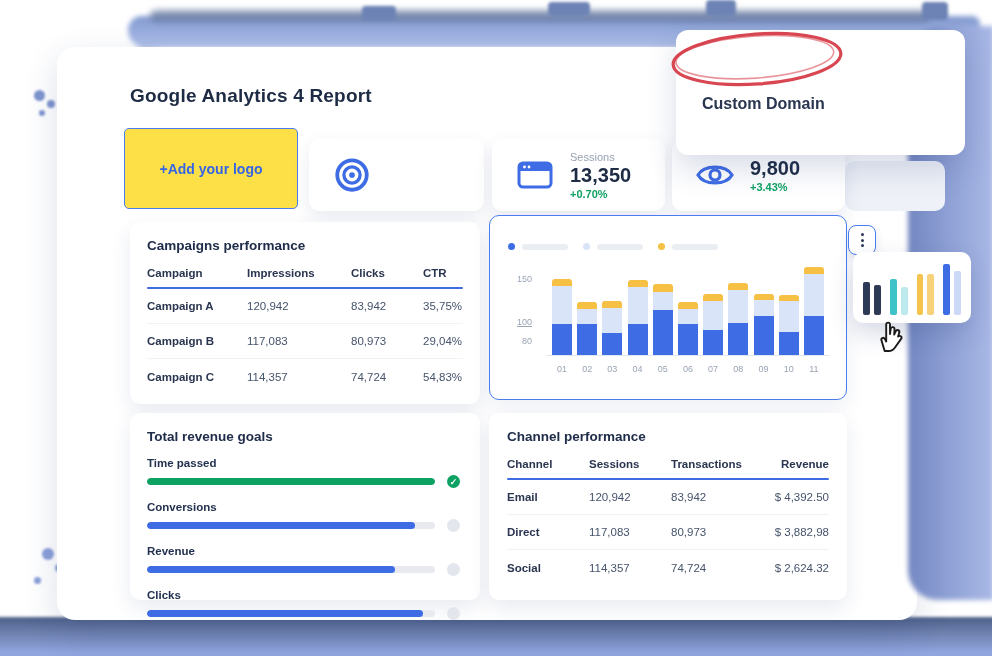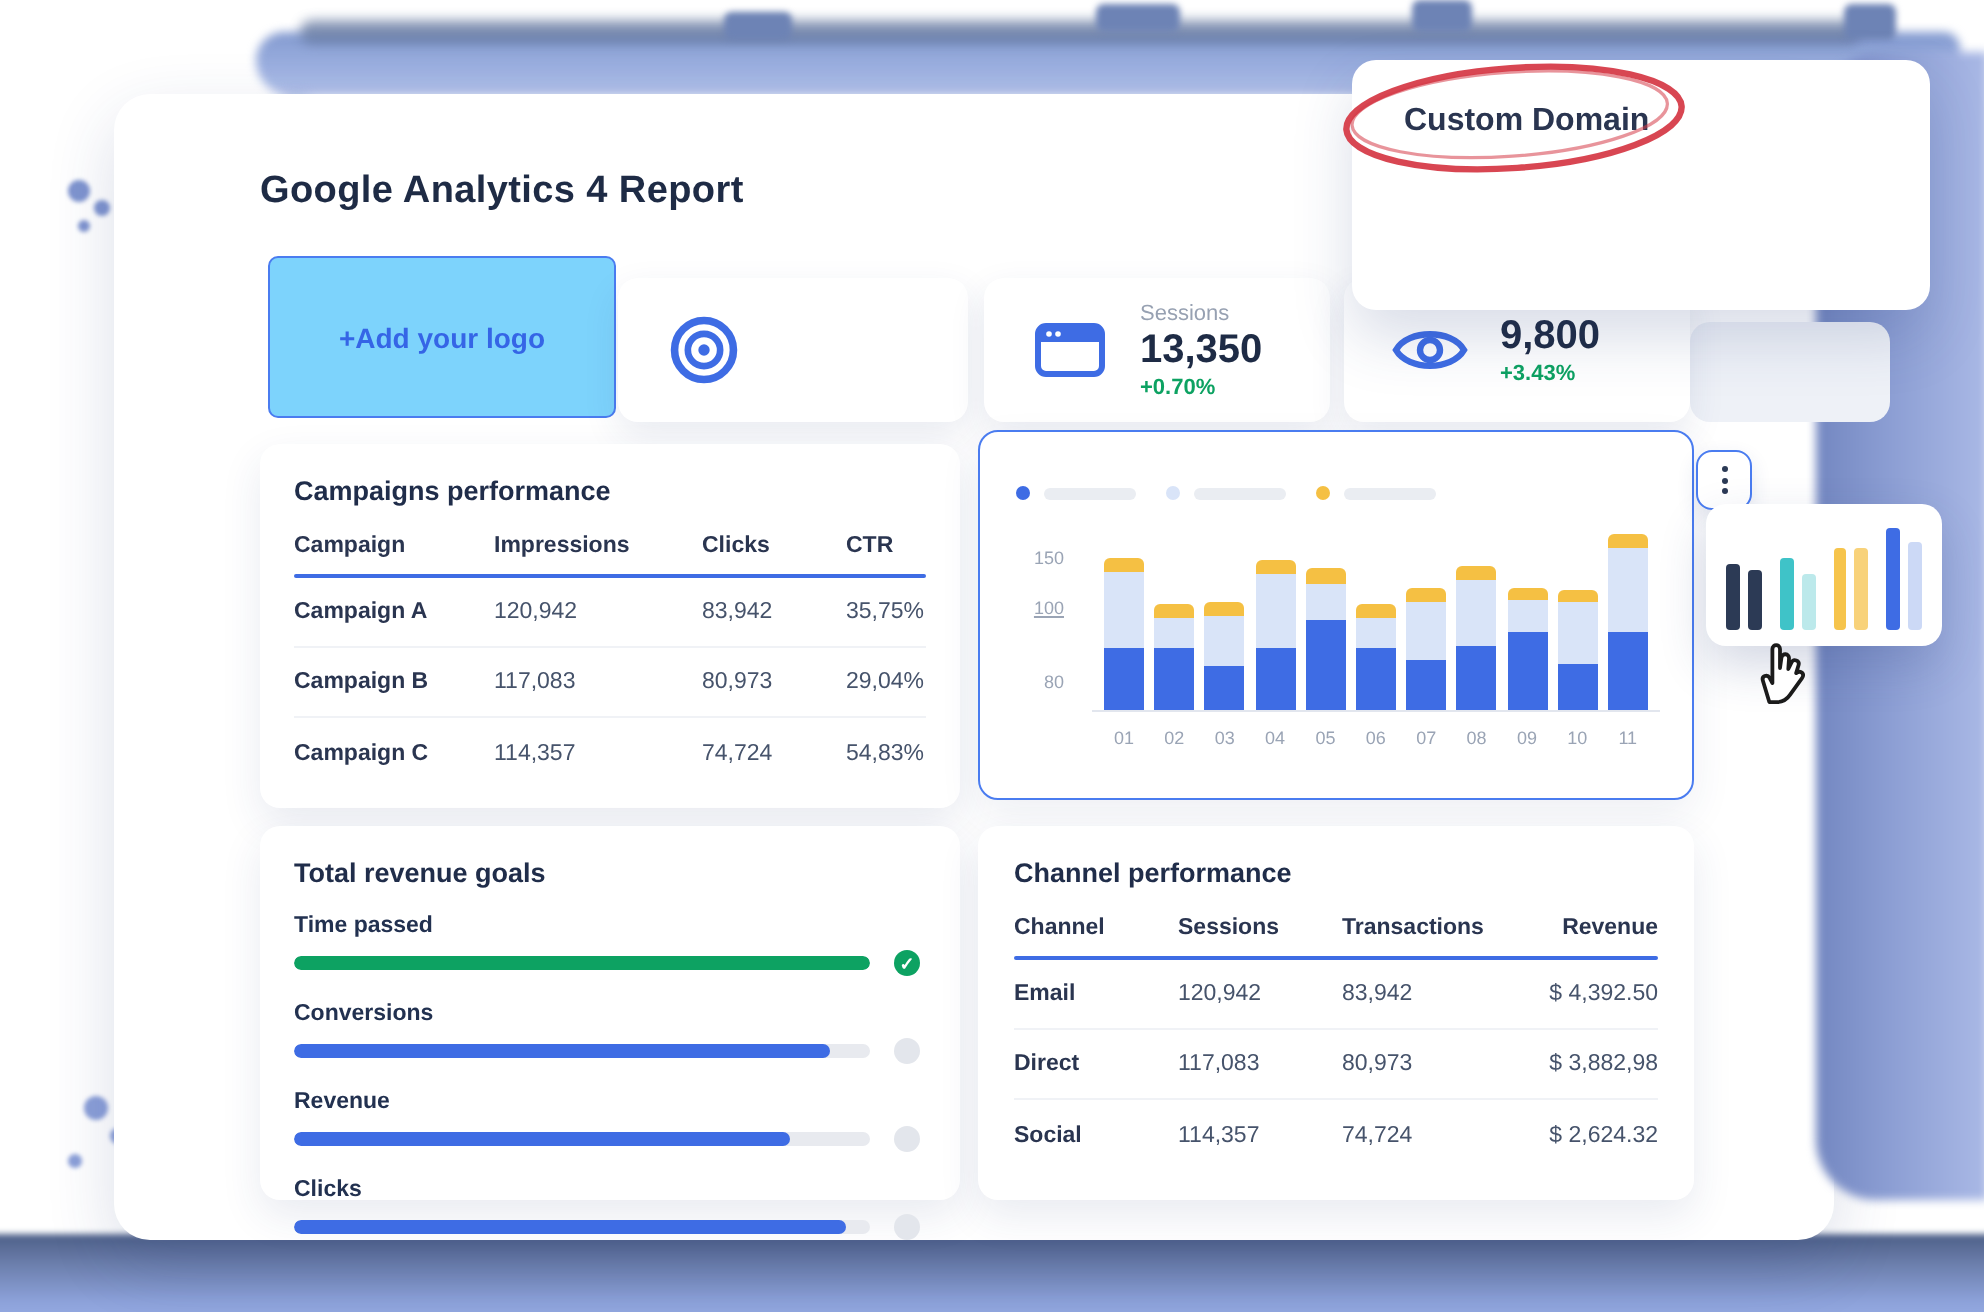--- a/index.html
+++ b/index.html
@@ -36,22 +36,22 @@
     background:#8ba0d6; border-radius:10px; filter:blur(4px); opacity:.8; }
 
   
   .panel { position:absolute; z-index:2; left:57px; top:47px; width:860px; height:573px;
     background:#fff; border-radius:18px; box-shadow:0 12px 34px rgba(35,55,120,.16); }
 
   .report-title { position:absolute; z-index:4; left:130px; top:85px;
     font-size:19px; font-weight:bold; color:#1e2b45; letter-spacing:.2px; }
 
   
-  .logo-btn { position:absolute; z-index:4; left:134px; top:128px; width:174px; height:81px;
-    background:#7dd3fc; border:1.5px solid #4a7cf0; border-radius:5px;
+  .logo-btn { position:absolute; z-index:4; left:124px; top:128px; width:174px; height:81px;
+    background:#fde047; border:1.5px solid #4a7cf0; border-radius:5px;
     display:flex; align-items:center; justify-content:center;
     color:#3565e6; font-size:14px; font-weight:bold; cursor:pointer;text-align:center; }
 
   
   .kpi { position:absolute; z-index:4; top:139px; height:72px; background:#fff; border-radius:10px;
     box-shadow:0 7px 18px rgba(40,60,120,.10); display:flex; align-items:center; padding:0 0 0 22px; }
   .kpi1 { left:309px; width:175px; }
   .kpi2 { left:492px; width:173px; }
   .kpi3 { left:672px; width:173px; }
   .kpi .icon-wrap { width:42px; display:flex; justify-content:center; }
@@ -123,21 +123,21 @@
   .goal-fill { height:7px; border-radius:4px; }
   .goal-status { width:13px; height:13px; border-radius:50%; margin-left:12px;
     background:#e3e6ec; display:flex; align-items:center; justify-content:center;
     font-size:9px; color:#fff; font-weight:bold; }
   .goal-status.done { background:#0da262; }
 
   
   .domain-card { position:absolute; z-index:8; left:676px; top:30px; width:289px; height:125px;
     background:#fff; border-radius:12px; box-shadow:0 14px 30px rgba(45,65,130,.18);
     padding:22px 24px 0 26px; }
-  .domain-title { font-size:16px; font-weight:bold; color:#2a3550; }
+  .domain-title { font-size:16px; font-weight:bold; color:#2a3550;margin-top:43px; }
   .domain-input { margin-top:15px; width:241px; height:37px; border:1.2px solid #c6cede;
     border-radius:8px; background:#fff; font-family:"Liberation Sans",sans-serif;
     font-size:13px; font-weight:bold; color:#35405a; padding:0 14px; outline:none; }
   .red-circle { position:absolute; z-index:9; left:664px; top:26px; pointer-events:none; }
 </style>
 </head>
 <body>
 
 <div class="stage">
 
@@ -247,21 +247,21 @@
           <span class="legend-pill"></span>
         </span>
         <span class="legend-item">
           <span class="legend-dot" style="background: rgb(245, 192, 67);"></span>
           <span class="legend-pill"></span>
         </span>
       </div>
     <div class="chart-area">
       <div class="yticks">
           <div class="ytick" style="bottom: 15px;">80</div>
-          <div class="ytick" style="bottom: 52px; text-decoration: underline;">100</div>
+          <div class="ytick" style="bottom: 34px; text-decoration: underline;">100</div>
           <div class="ytick" style="bottom: 77px;">150</div>
         </div>
       <div class="plot">
           <div class="fslot">
             <div class="seg-top" style="height: 7px; background: rgb(245, 192, 67);"></div>
             <div style="height: 38px; background: rgb(217, 228, 248);"></div>
             <div style="height: 31px; background: rgb(62, 108, 228);"></div>
           </div>
           <div class="fslot">
             <div class="seg-top" style="height: 7px; background: rgb(245, 192, 67);"></div>

